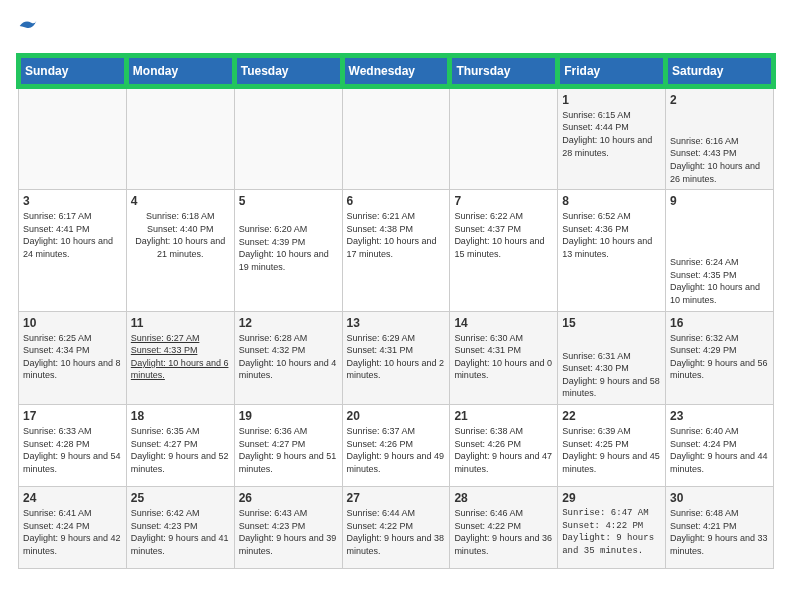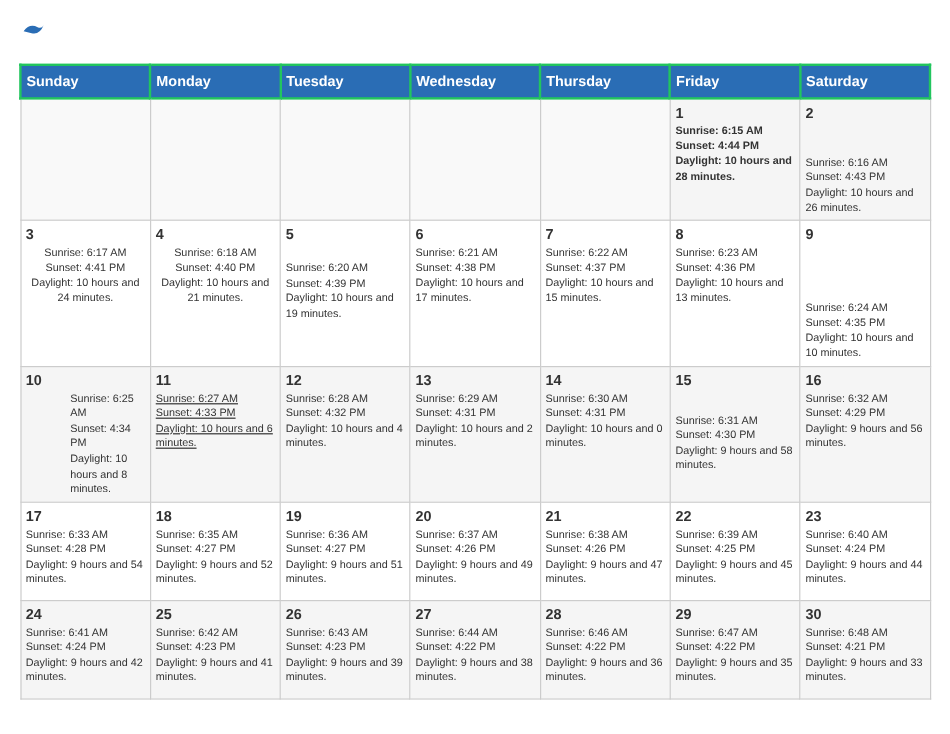--- a/index.html
+++ b/index.html
@@ -53,21 +53,21 @@
       border-collapse: collapse;
       table-layout: fixed;
     }
     thead tr th {
       background-color: #2a6db5;
       color: #fff;
       font-size: 12px;
       font-weight: bold;
       padding: 6px 4px;
       text-align: left;
-      border: 2px solid #22c55e;
+      border: 5px solid #22c55e;
     }
     tbody tr td {
       vertical-align: top;
       border: 1px solid #ccc;
       padding: 4px 4px;
       font-size: 9.5px;
       color: #333;
       height: 82px;
       background: #fff;
     }
@@ -129,35 +129,35 @@
     </thead>
     <tbody id="calendar-body">
     <tr>
           <td class="empty-cell"></td>
           <td class="empty-cell"></td>
           <td class="empty-cell"></td>
           <td class="empty-cell"></td>
           <td class="empty-cell"></td>
           <td>
             <span class="day-number">1</span>
-            <div class="day-info" style="white-space: pre-line; font-weight: bold;">Sunrise: 6:15 AM
+            <div class="day-info" style="white-space: pre-line;">Sunrise: 6:15 AM
 Sunset: 4:44 PM
 Daylight: 10 hours and 28 minutes.</div>
           </td>
           <td>
             <span class="day-number">2</span>
             <div class="day-info" style="white-space: pre-line; margin-top: 28px;">Sunrise: 6:16 AM
 Sunset: 4:43 PM
 Daylight: 10 hours and 26 minutes.</div>
           </td>
         </tr>
         <tr>
           <td>
             <span class="day-number">3</span>
-            <div class="day-info" style="white-space: pre-line; text-align: center;">Sunrise: 6:17 AM
+            <div class="day-info" style="white-space: pre-line;">Sunrise: 6:17 AM
 Sunset: 4:41 PM
 Daylight: 10 hours and 24 minutes.</div>
           </td>
           <td>
             <span class="day-number">4</span>
             <div class="day-info" style="white-space: pre-line; text-align: center;">Sunrise: 6:18 AM
 Sunset: 4:40 PM
 Daylight: 10 hours and 21 minutes.</div>
           </td>
           <td>
@@ -173,35 +173,35 @@
 Daylight: 10 hours and 17 minutes.</div>
           </td>
           <td>
             <span class="day-number">7</span>
             <div class="day-info" style="white-space: pre-line;">Sunrise: 6:22 AM
 Sunset: 4:37 PM
 Daylight: 10 hours and 15 minutes.</div>
           </td>
           <td>
             <span class="day-number">8</span>
-            <div class="day-info" style="white-space: pre-line;">Sunrise: 6:23 AM
+            <div class="day-info" style="white-space: pre-line;">Sunrise: 6:52 AM
 Sunset: 4:36 PM
 Daylight: 10 hours and 13 minutes.</div>
           </td>
           <td>
             <span class="day-number">9</span>
             <div class="day-info" style="white-space: pre-line; margin-top: 48px;">Sunrise: 6:24 AM
 Sunset: 4:35 PM
 Daylight: 10 hours and 10 minutes.</div>
           </td>
         </tr>
         <tr>
           <td>
             <span class="day-number">10</span>
-            <div class="day-info" style="white-space: pre-line; margin-left: 37px;">Sunrise: 6:25 AM
+            <div class="day-info" style="white-space: pre-line;">Sunrise: 6:25 AM
 Sunset: 4:34 PM
 Daylight: 10 hours and 8 minutes.</div>
           </td>
           <td>
             <span class="day-number">11</span>
             <div class="day-info" style="white-space: pre-line; text-decoration: underline;">Sunrise: 6:27 AM
 Sunset: 4:33 PM
 Daylight: 10 hours and 6 minutes.</div>
           </td>
           <td>
@@ -305,21 +305,21 @@
 Daylight: 9 hours and 38 minutes.</div>
           </td>
           <td>
             <span class="day-number">28</span>
             <div class="day-info" style="white-space: pre-line;">Sunrise: 6:46 AM
 Sunset: 4:22 PM
 Daylight: 9 hours and 36 minutes.</div>
           </td>
           <td>
             <span class="day-number">29</span>
-            <div class="day-info" style="white-space: pre-line;">Sunrise: 6:47 AM
+            <div class="day-info" style="white-space: pre-line; font-family: Liberation Mono, monospace;">Sunrise: 6:47 AM
 Sunset: 4:22 PM
 Daylight: 9 hours and 35 minutes.</div>
           </td>
           <td>
             <span class="day-number">30</span>
             <div class="day-info" style="white-space: pre-line;">Sunrise: 6:48 AM
 Sunset: 4:21 PM
 Daylight: 9 hours and 33 minutes.</div>
           </td>
         </tr>

